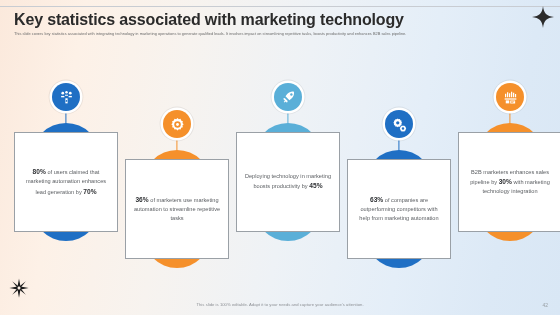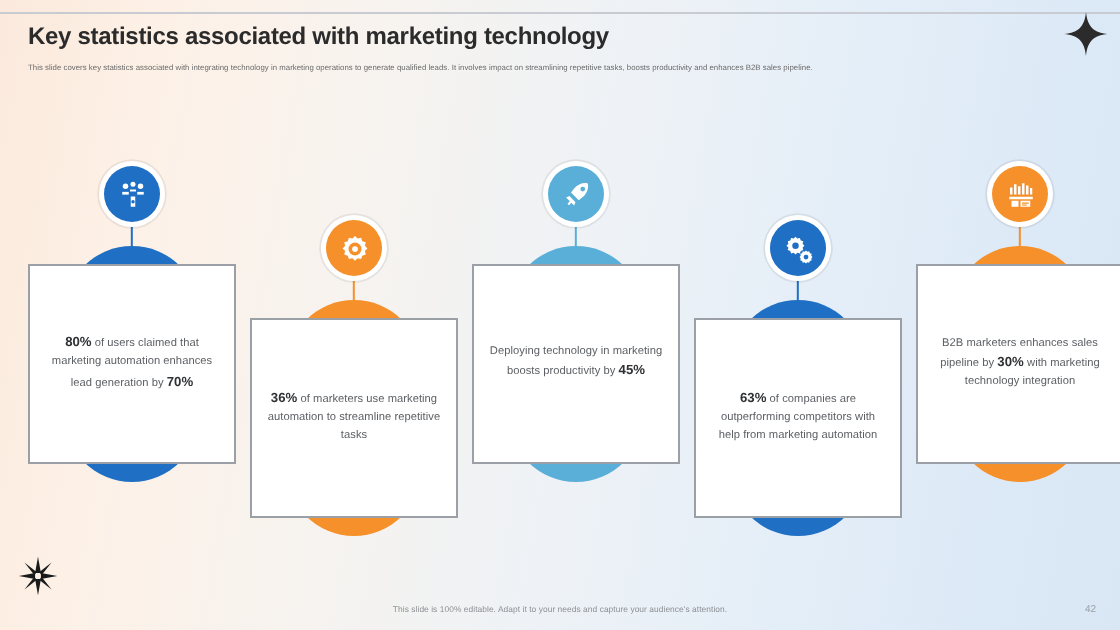--- a/index.html
+++ b/index.html
@@ -12,21 +12,21 @@
     position:relative; overflow:hidden;
   }
 
   
   .topline {
     position:absolute; left:0; top:6px; width:560px; height:1px;
     background:#c8ccd2;
   }
   .title {
     position:absolute; left:14px; top:11px;
-    font-size:12px; font-weight:bold; color:#2b2b2b;
+    font-size:16px; font-weight:bold; color:#2b2b2b;
     letter-spacing:-0.15px; white-space:nowrap;
   }
   .subtitle {
     position:absolute; left:14px; top:31px; width:534px;
     font-size:3.9px; color:#6a6a6a; line-height:1.35;
     letter-spacing:0.02px; white-space:nowrap; overflow:hidden;
   }
 
   
   .star-tr { position:absolute; right:6px; top:6px; width:22px; height:22px; }

